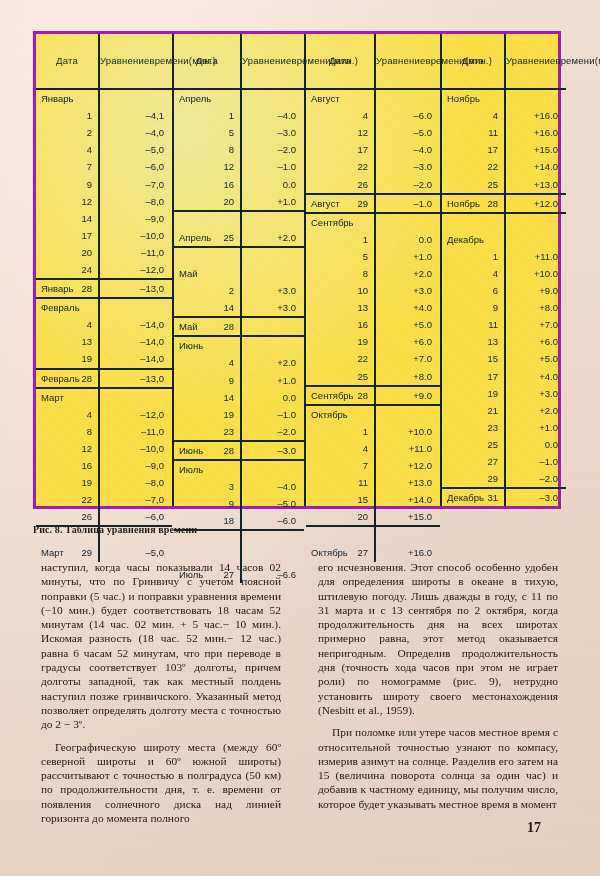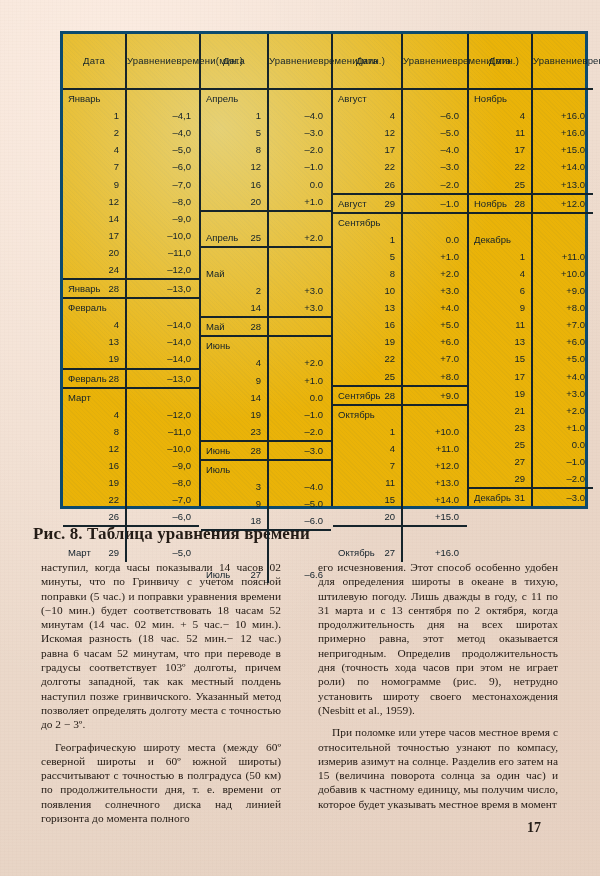--- a/index.html
+++ b/index.html
@@ -33,24 +33,23 @@
     pointer-events: none;
   }
 
   
   #figure {
     position: absolute;
     left: 33px;
     top: 31px;
     width: 528px;
     height: 478px;
-    background: #eab308;
-    border: 3px solid #0c4a6e;
+    background: #fde047;
+    border: 3px solid #a21caf;
     box-sizing: border-box;
-    margin-left: 27px;
   }
   #figure::after {
     content: "";
     position: absolute;
     inset: 0;
     pointer-events: none;
     background:
       radial-gradient(ellipse at 30% 20%, rgba(225,245,250,.45) 0%, rgba(225,245,250,0) 55%),
       repeating-linear-gradient(45deg, rgba(30,70,85,.035) 0px, rgba(30,70,85,.035) 1px, rgba(0,0,0,0) 1px, rgba(0,0,0,0) 3px);
   }
@@ -132,21 +131,21 @@
   .row.spacer .c-date, .row.spacer .c-val { color: transparent; }
 
   
   #caption {
     position: absolute;
     left: 33px;
     top: 524px;
     width: 300px;
     font-family: "Liberation Serif", serif;
     font-weight: bold;
-    font-size: 17px;
+    font-size: 10px;
     color: #241c16;
     letter-spacing: .1px;
   }
 
   
   .col {
     position: absolute;
     width: 256px;
     font-family: "Liberation Serif", serif;
     font-size: 11.4px;

